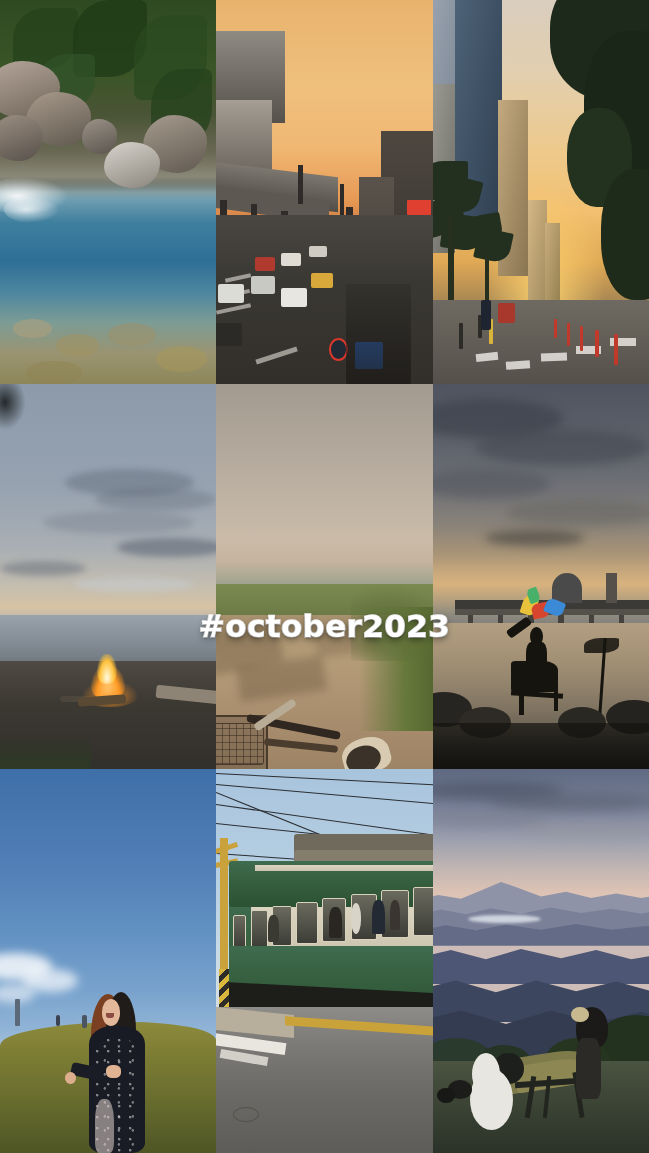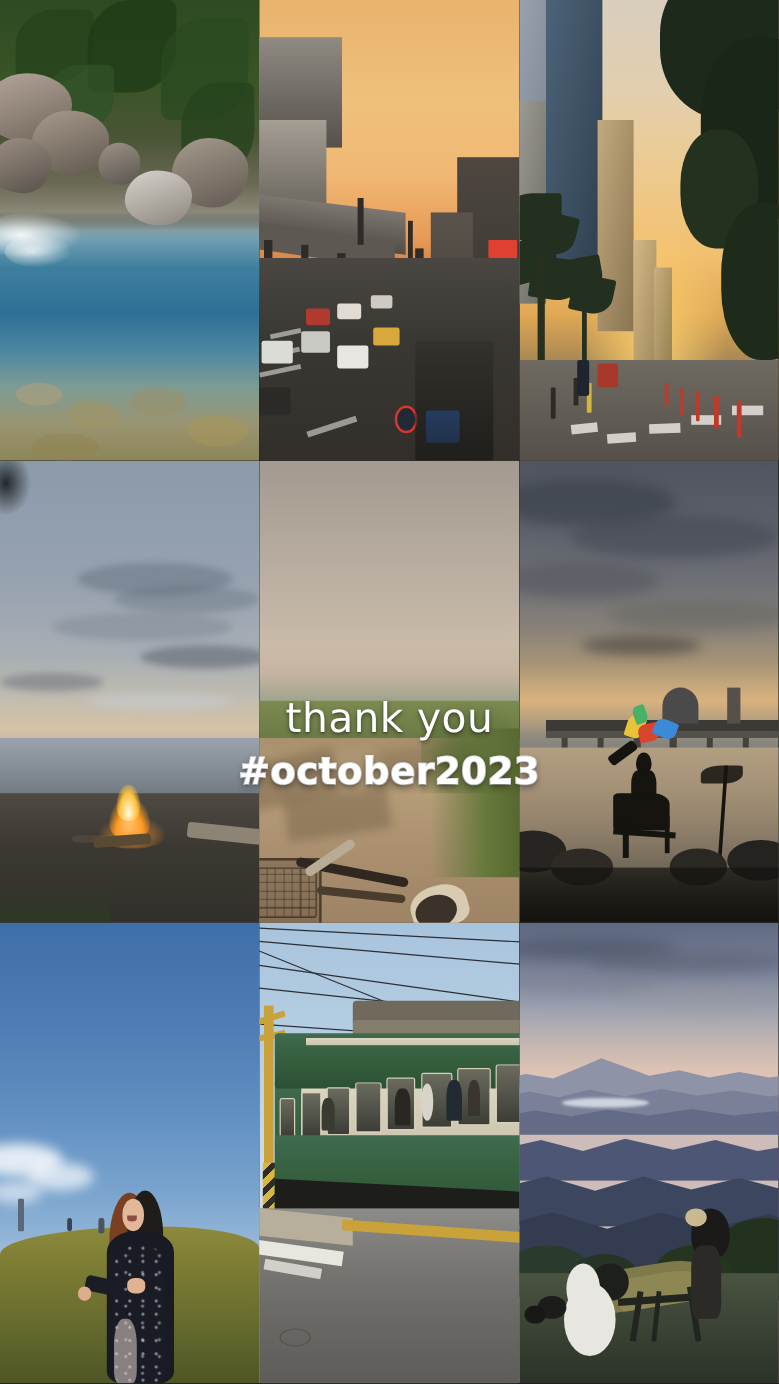--- a/index.html
+++ b/index.html
@@ -465,16 +465,15 @@
       <div class="c9-dog" style="left:18%;top:74%;width:13%;height:11%;"></div>
       <div style="position:absolute;left:7%;top:81%;width:11%;height:5%;background:#1c1d1a;border-radius:50%;"></div>
       <div style="position:absolute;left:2%;top:83%;width:8%;height:4%;background:#181916;border-radius:50%;"></div>
     </div>
   </div>
 
 </div>
 
 <div id="overlay">
   <div id="ov-inner">
-    <div class="t-thanks">thank you</div>
     <div class="t-tag">#october2023</div>
   </div>
 </div>
 
 </body></html>

